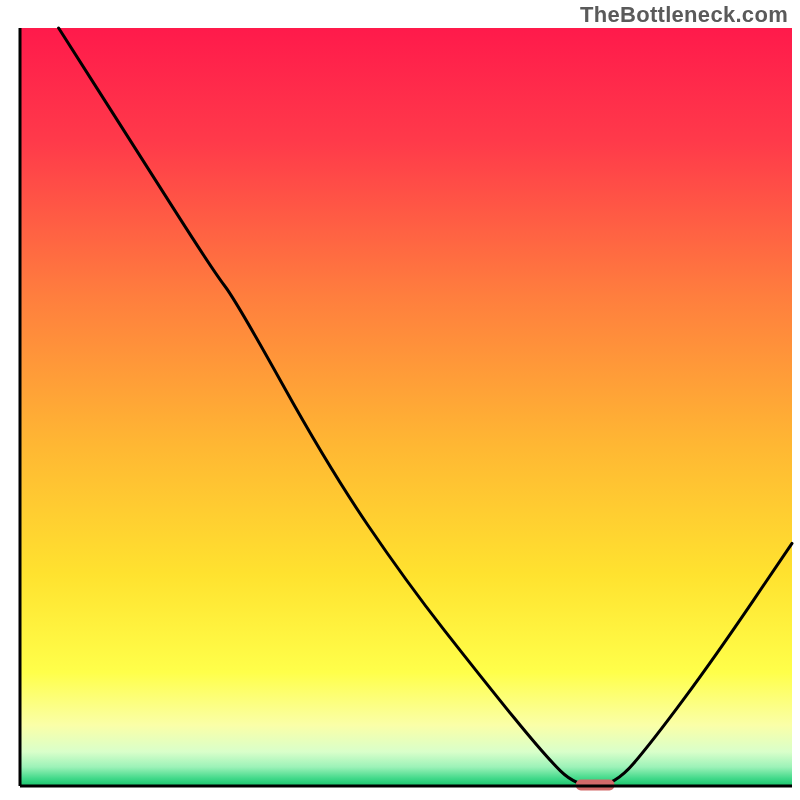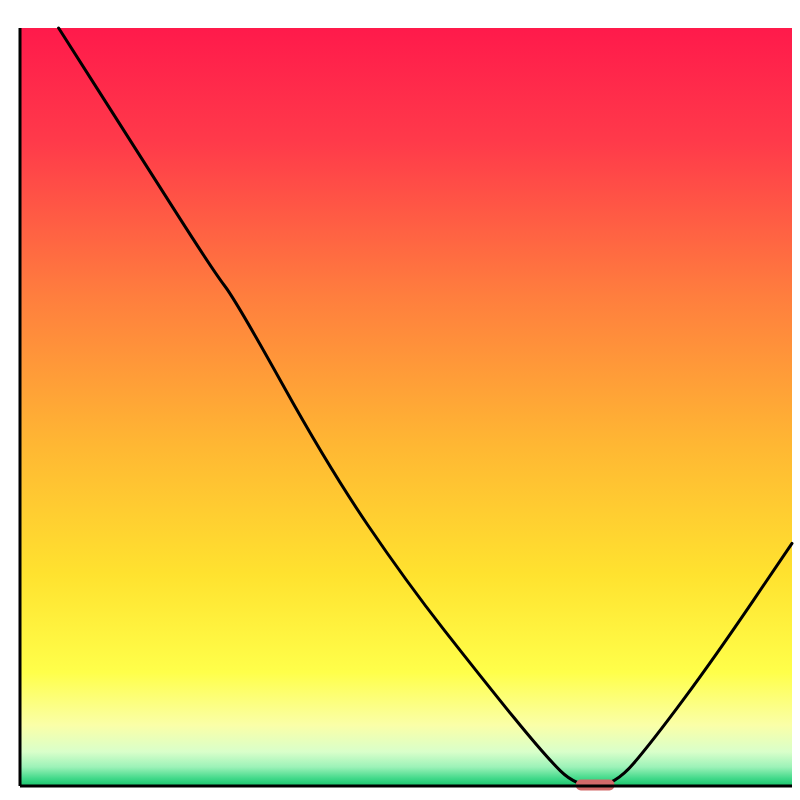--- a/index.html
+++ b/index.html
@@ -29,20 +29,21 @@
     position: absolute;
     top: 0;
     left: 0;
   }
 </style>
 </head>
 <body>
 
 <div class="chart-container">
 
+  <div class="watermark">TheBottleneck.com</div>
 
   <svg class="plot" width="800" height="800" viewBox="0 0 800 800">
     <defs>
       <linearGradient id="bgGrad" x1="0" y1="0" x2="0" y2="1">
           <stop offset="0.00%" stop-color="#ff1a4b"></stop>
           <stop offset="15.00%" stop-color="#ff3a4a"></stop>
           <stop offset="35.00%" stop-color="#ff7d3e"></stop>
           <stop offset="55.00%" stop-color="#ffb733"></stop>
           <stop offset="72.00%" stop-color="#ffe22f"></stop>
           <stop offset="85.00%" stop-color="#ffff4a"></stop>

